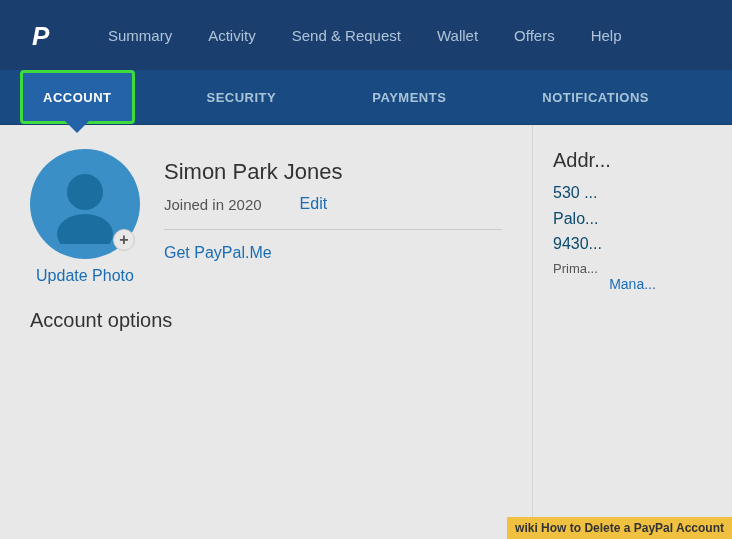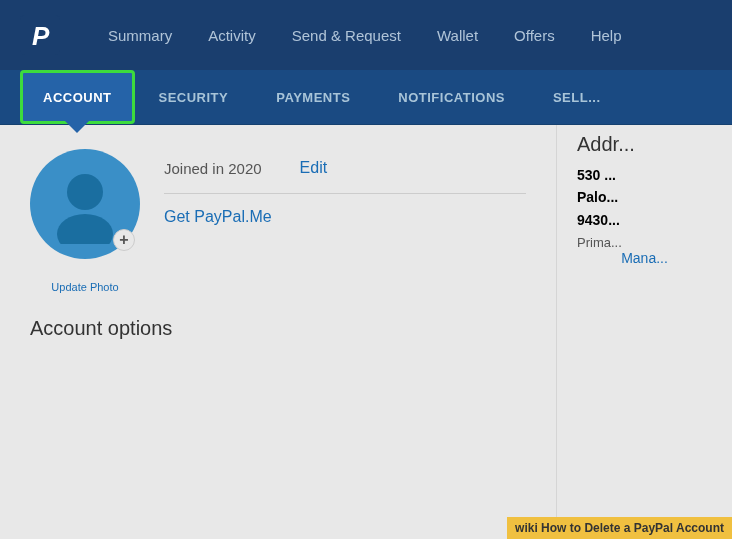--- a/index.html
+++ b/index.html
@@ -44,20 +44,21 @@
     }
 
     
     .sub-nav {
       background: #1a4a82;
       display: flex;
       align-items: center;
       padding: 0 20px;
       height: 55px;
       border-bottom: 1px solid #15406f;
+      gap: 48px;
     }
     .sub-nav-item {
       color: #a8c4d8;
       font-size: 13px;
       font-weight: bold;
       letter-spacing: 0.5px;
       padding: 0 24px;
       height: 100%;
       display: flex;
       align-items: center;
@@ -147,24 +148,23 @@
       align-items: center;
       justify-content: center;
       color: #555;
       font-size: 16px;
       font-weight: bold;
       border: 1px solid #ccc;
     }
 
     .update-photo {
       color: #1a6db5;
-      font-size: 11px;
-      cursor: pointer;
-      text-decoration: none;
-      margin-top: 14px;
+      font-size: 16px;
+      cursor: pointer;
+      text-decoration: none;
     }
 
     .profile-info {
       flex: 1;
       padding-top: 10px;
     }
 
     .user-name {
       font-size: 22px;
       color: #333;
@@ -206,44 +206,43 @@
 
     .account-options-title {
       font-size: 20px;
       color: #333;
       font-weight: normal;
       margin-top: 24px;
     }
 
     
     .right-panel {
-      width: 176px;
+      width: 200px;
       background: #e8e8e8;
-      padding: 8px 20px;
+      padding: 24px 20px;
       border-left: 1px solid #d5d5d5;
     }
 
     .right-title {
       font-size: 20px;
       color: #333;
       font-weight: normal;
       margin-bottom: 8px;
     }
 
     .right-subtitle {
       font-size: 13px;
       color: #555;
       margin-bottom: 16px;
     }
 
     .address-line {
-      font-size: 14px;
-      color: #000000;
+      font-size: 16px;
+      color: #0c4a6e;
       line-height: 1.6;
-      font-weight: bold;
     }
 
     .primary-label {
       font-size: 13px;
       color: #555;
       margin-top: 4px;
     }
 
     .manage-link {
       color: #1a6db5;
@@ -310,20 +309,21 @@
           <svg width="80" height="80" viewBox="0 0 80 80">
             <circle cx="40" cy="28" r="18" fill="#1a6ea0"></circle>
             <ellipse cx="40" cy="70" rx="28" ry="20" fill="#1a6ea0"></ellipse>
           </svg>
           <div class="avatar-plus">+</div>
         </div>
         <a class="update-photo">Update Photo</a>
       </div>
 
       <div class="profile-info">
+        <h3 class="user-name">Simon Park Jones</h3>
         <div class="joined-row">
           <span class="joined-text">Joined in 2020</span>
           <a class="edit-link">Edit</a>
         </div>
         <hr class="divider">
         <a class="paypalme-link">Get PayPal.Me</a>
       </div>
     </div>
 
     <h2 class="account-options-title">Account options</h2>

